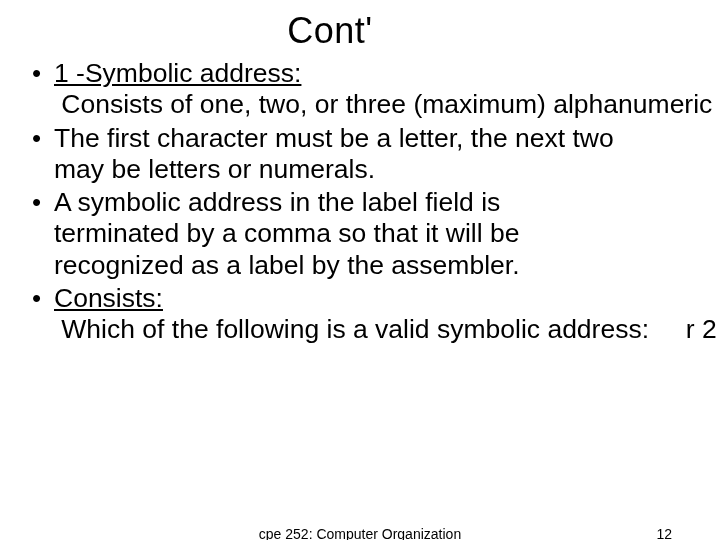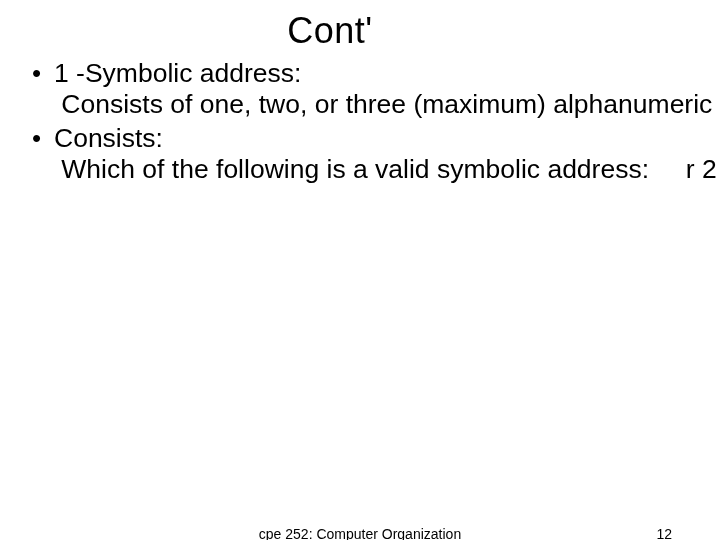--- a/index.html
+++ b/index.html
@@ -43,20 +43,21 @@
   }
   ul.bullets > li::before {
     content: "•";
     position: absolute;
     left: 4px;
     top: 0;
     font-size: 26px;
     line-height: 1.18;
   }
   .u {
+    text-decoration: underline;
   }
   .footer {
     position: absolute;
     bottom: 14px;
     left: 0;
     width: 720px;
     font-size: 14px;
     color: #000;
   }
   .footer-center {
@@ -79,21 +80,23 @@
 
   <div class="title">Cont'</div>
 
   <div class="body">
     <ul class="bullets">
 
       <li>
         <span class="u">1 -Symbolic address:</span><span class="seg"> Consists of one, two, or three (maximum) alphanumeric characters.</span>
       </li>
 
+      <li>The first character must be a letter, the next two may be letters or numerals.</li>
 
+      <li>A symbolic address in the label field is terminated by a comma so that it will be recognized as a label by the assembler.</li>
 
       <li>
         <span class="u">Consists:</span><span class="seg"> Which of the following is a valid symbolic address:     r 2 :  Yes;      Sum 5: No   tmp : Yes.</span>
       </li>
 
     </ul>
   </div>
 
   <div class="footer">
     <div class="footer-center">cpe 252: Computer Organization</div>

